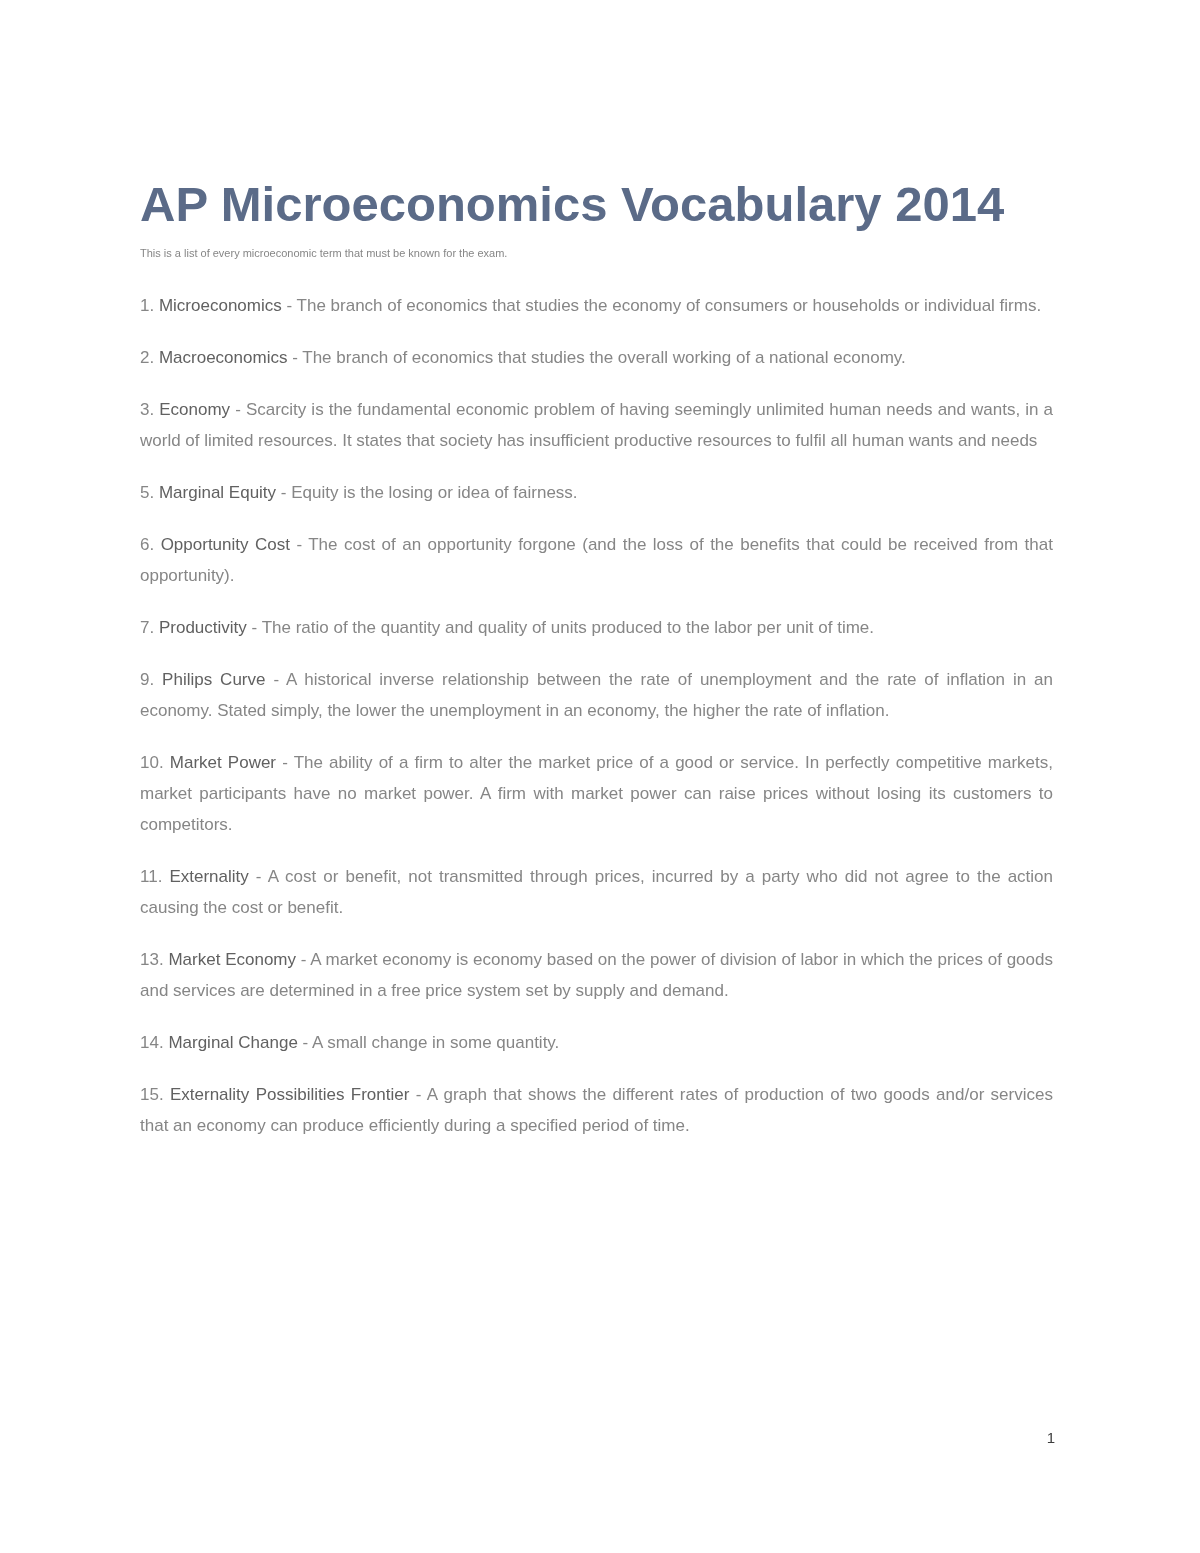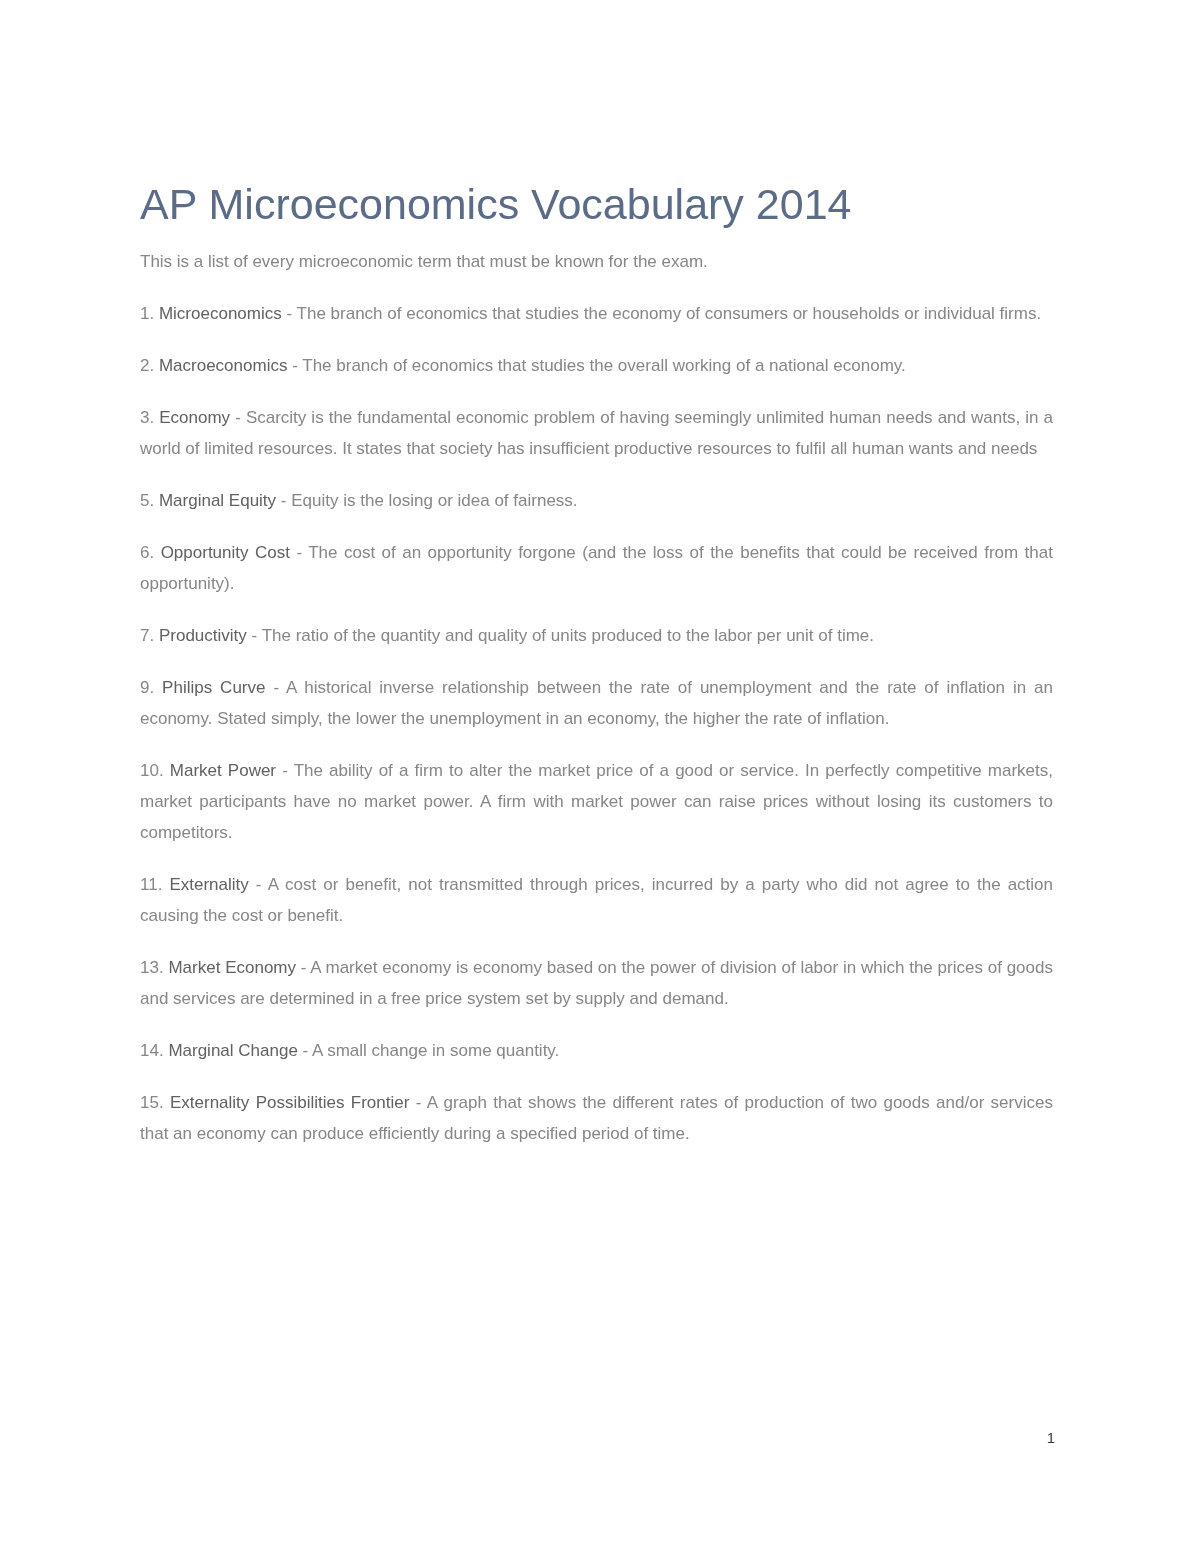--- a/index.html
+++ b/index.html
@@ -15,30 +15,30 @@
     font-family: "Liberation Sans", "DejaVu Sans", sans-serif;
   }
   .page {
     position: absolute;
     top: 0;
     left: 140px;
     width: 913px;
     padding-top: 176px;
   }
   .title {
-    font-size: 43px;
-    font-weight: 400;
+    font-size: 49px;
+    font-weight: 700;
     line-height: 56px;
-    margin: 0 0 14px 0;
+    margin: 0 0 6px 0;
     color: var(--title, #5b6b88);
     letter-spacing: 0px;
     white-space: nowrap;
   }
   .intro {
-    font-size: 17px;
+    font-size: 11px;
     line-height: 31px;
     margin: 0 0 21px 0;
     color: var(--body, #868686);
   }
   .term-item {
     font-size: 17px;
     line-height: 31px;
     margin: 0 0 21px 0;
     color: var(--body, #868686);
     text-align: justify;

